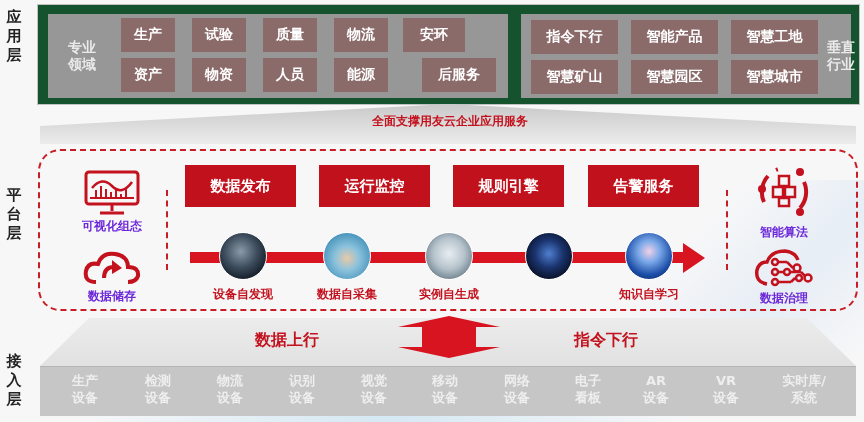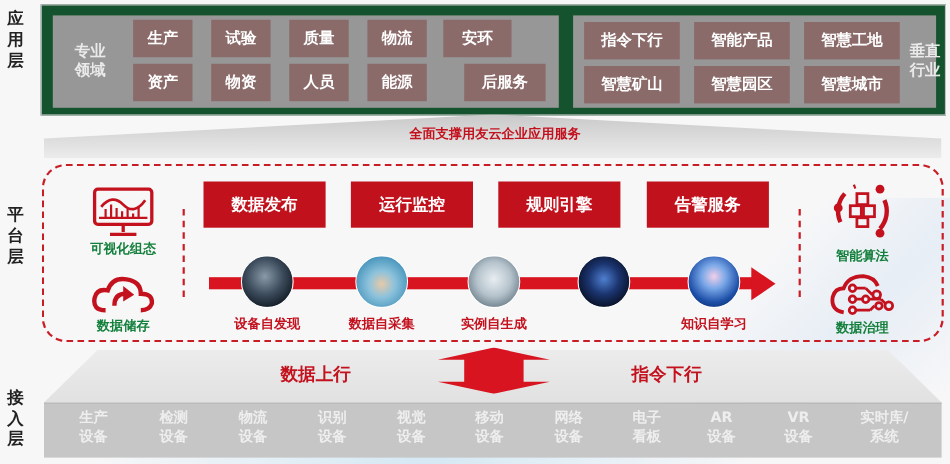--- a/index.html
+++ b/index.html
@@ -54,21 +54,21 @@
   
   .platform-box {
     position: absolute; left: 38px; top: 149px; width: 820px; height: 162px;
     border: 2px dashed #c81d25; border-radius: 22px;
   }
   .vdash {
     position: absolute; top: 190px; height: 80px; border-left: 2px dashed #c81d25;
   }
   .side-item {
     position: absolute; width: 100px; text-align: center;
-    color: #15803d; font-weight: bold; font-size: 12px;
+    color: #6d28d9; font-weight: bold; font-size: 12px;
   }
   .side-icon { display: block; margin: 0 auto 2px auto; }
   .func-btn {
     position: absolute; top: 165px; width: 111px; height: 42px;
     background: #c0111c; color: #fff; font-weight: bold; font-size: 15px;
     display: flex; align-items: center; justify-content: center;
   }
   .flow-bar {
     position: absolute; left: 190px; top: 252px; width: 495px; height: 11px;
     background: #d7141f;

